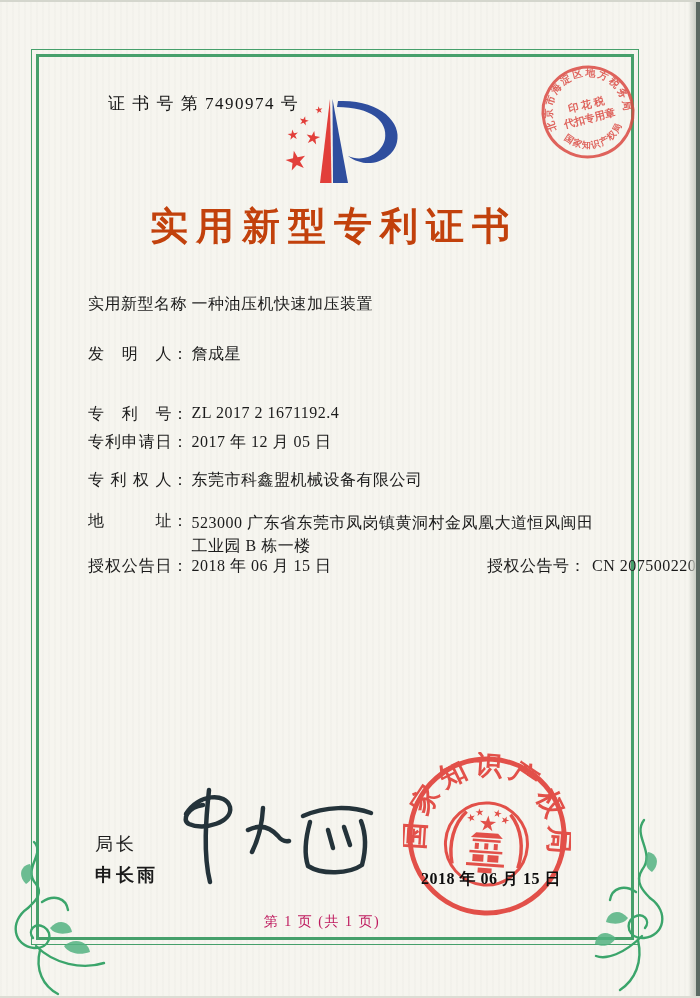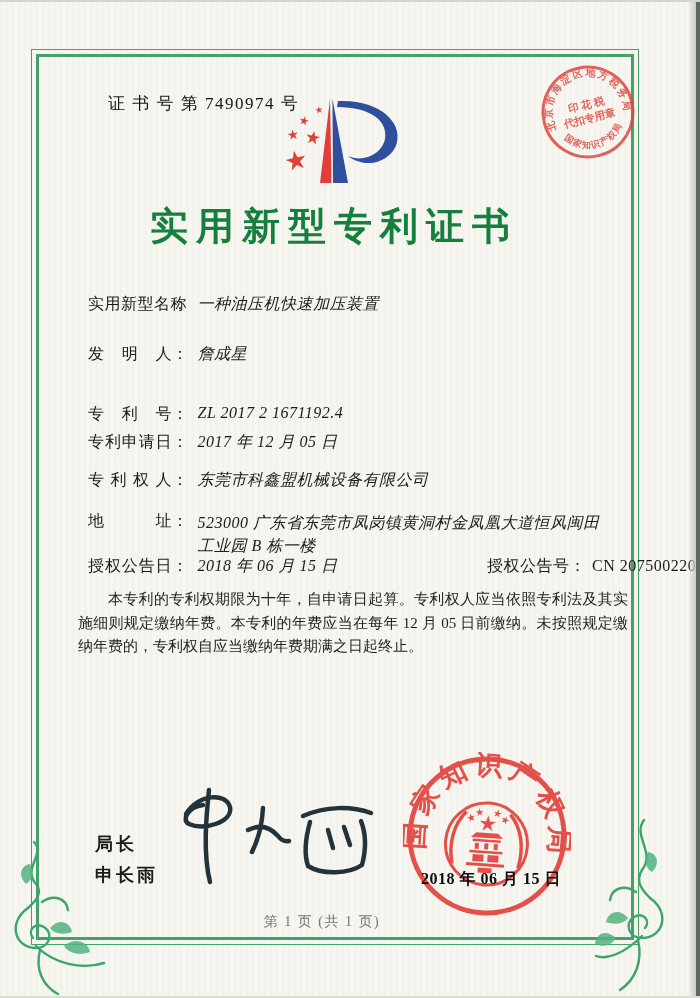--- a/index.html
+++ b/index.html
@@ -28,55 +28,55 @@
   .cert-no{
     position:absolute;left:94px;top:92px;
     font-size:17px;letter-spacing:1.5px;color:#141414;margin-left:14px;
   }
 
   .logo{position:absolute;left:283px;top:92px;}
 
   .title{
     position:absolute;left:31px;top:201px;width:606px;
     text-align:center;font-size:38px;font-weight:700;letter-spacing:8px;
-    color:#15803d;
+    color:#c2410c;
   }
 
   .field-row{position:absolute;left:88px;font-size:16px;letter-spacing:0.5px;white-space:nowrap;}
   .field-label{
     display:inline-block;width:84px;
     text-align:justify;text-align-last:justify;
     vertical-align:top;
   }
   .field-colon{display:inline-block;vertical-align:top;}
-  .field-value{display:inline-block;margin-left:9px;vertical-align:top;white-space:normal;font-style:italic;}
+  .field-value{display:inline-block;margin-left:3px;vertical-align:top;white-space:normal;}
   .addr-value{width:455px;line-height:23px;}
 
   .grant-right{position:absolute;left:399px;top:0;font-size:16px;letter-spacing:0.5px;}
 
   .paragraphs{
     position:absolute;left:78px;top:588px;width:550px;
     font-size:15px;line-height:23.6px;text-align:justify;color:#1e1e1e;
   }
   .paragraphs p{margin:0;text-indent:2em;}
 
-  .sig-title{position:absolute;left:95px;top:832px;font-size:18px;letter-spacing:3px;font-weight:700;}
+  .sig-title{position:absolute;left:95px;top:832px;font-size:18px;letter-spacing:3px;font-weight:400;}
   .sig-name{position:absolute;left:95px;top:863px;font-size:18px;letter-spacing:3px;font-weight:600;}
   .sig-hand{position:absolute;left:168px;top:778px;}
 
   .seal-main{position:absolute;left:403px;top:752px;}
   .seal-date{
     position:absolute;left:421px;top:869px;font-size:16px;font-weight:700;
     letter-spacing:0.5px;color:#0e0e0e;
   }
   .seal-tax{position:absolute;left:536px;top:60px;transform:rotate(-14deg);}
 
   .footer{
     position:absolute;left:31px;top:913px;width:582px;text-align:center;
-    font-size:14px;letter-spacing:1.5px;color:#737373;
+    font-size:14px;letter-spacing:1.5px;color:#be185d;
   }
 
   .ornament-bl{position:absolute;left:6px;top:840px;}
   .ornament-br{position:absolute;left:594px;top:818px;}
 </style>
 </head>
 <body>
 
 <div class="paper-texture"></div>
 
@@ -124,21 +124,20 @@
 </div>
 <div class="field-row" style="top:511px">
   <span class="field-label">地址</span><span class="field-colon">：</span><span class="field-value addr-value"><span>523000 广东省东莞市凤岗镇黄洞村金凤凰大道恒风闽田</span><br><span>工业园 B 栋一楼</span></span>
 </div>
 <div class="field-row" style="top:556px;width:540px">
   <span class="field-label">授权公告日</span><span class="field-colon">：</span><span class="field-value">2018 年 06 月 15 日</span>
   <span class="grant-right"><span>授权公告号</span><span>：</span><span style="margin-left:6px">CN 207500220 U</span></span>
 </div>
 
 <div class="paragraphs">
-  <p>本专利的专利权期限为十年，自申请日起算。专利权人应当依照专利法及其实施细则规定缴纳年费。本专利的年费应当在每年 12 月 05 日前缴纳。未按照规定缴纳年费的，专利权自应当缴纳年费期满之日起终止。</p>
 </div>
 
 <div class="sig-title">局长</div>
 <div class="sig-name">申长雨</div>
 
 <svg class="sig-hand" width="215" height="112" viewBox="0 0 215 112">
   <g fill="none" stroke="#24333a" stroke-width="4.5" stroke-linecap="round" stroke-linejoin="round">
     <path d="M18 36 C30 16 58 14 62 29 C65 44 36 53 21 46 C13 42 20 29 35 27"></path>
     <path d="M41 12 C38 40 35 76 42 104"></path>
     <path d="M95 30 C94 48 90 62 84 74"></path>

